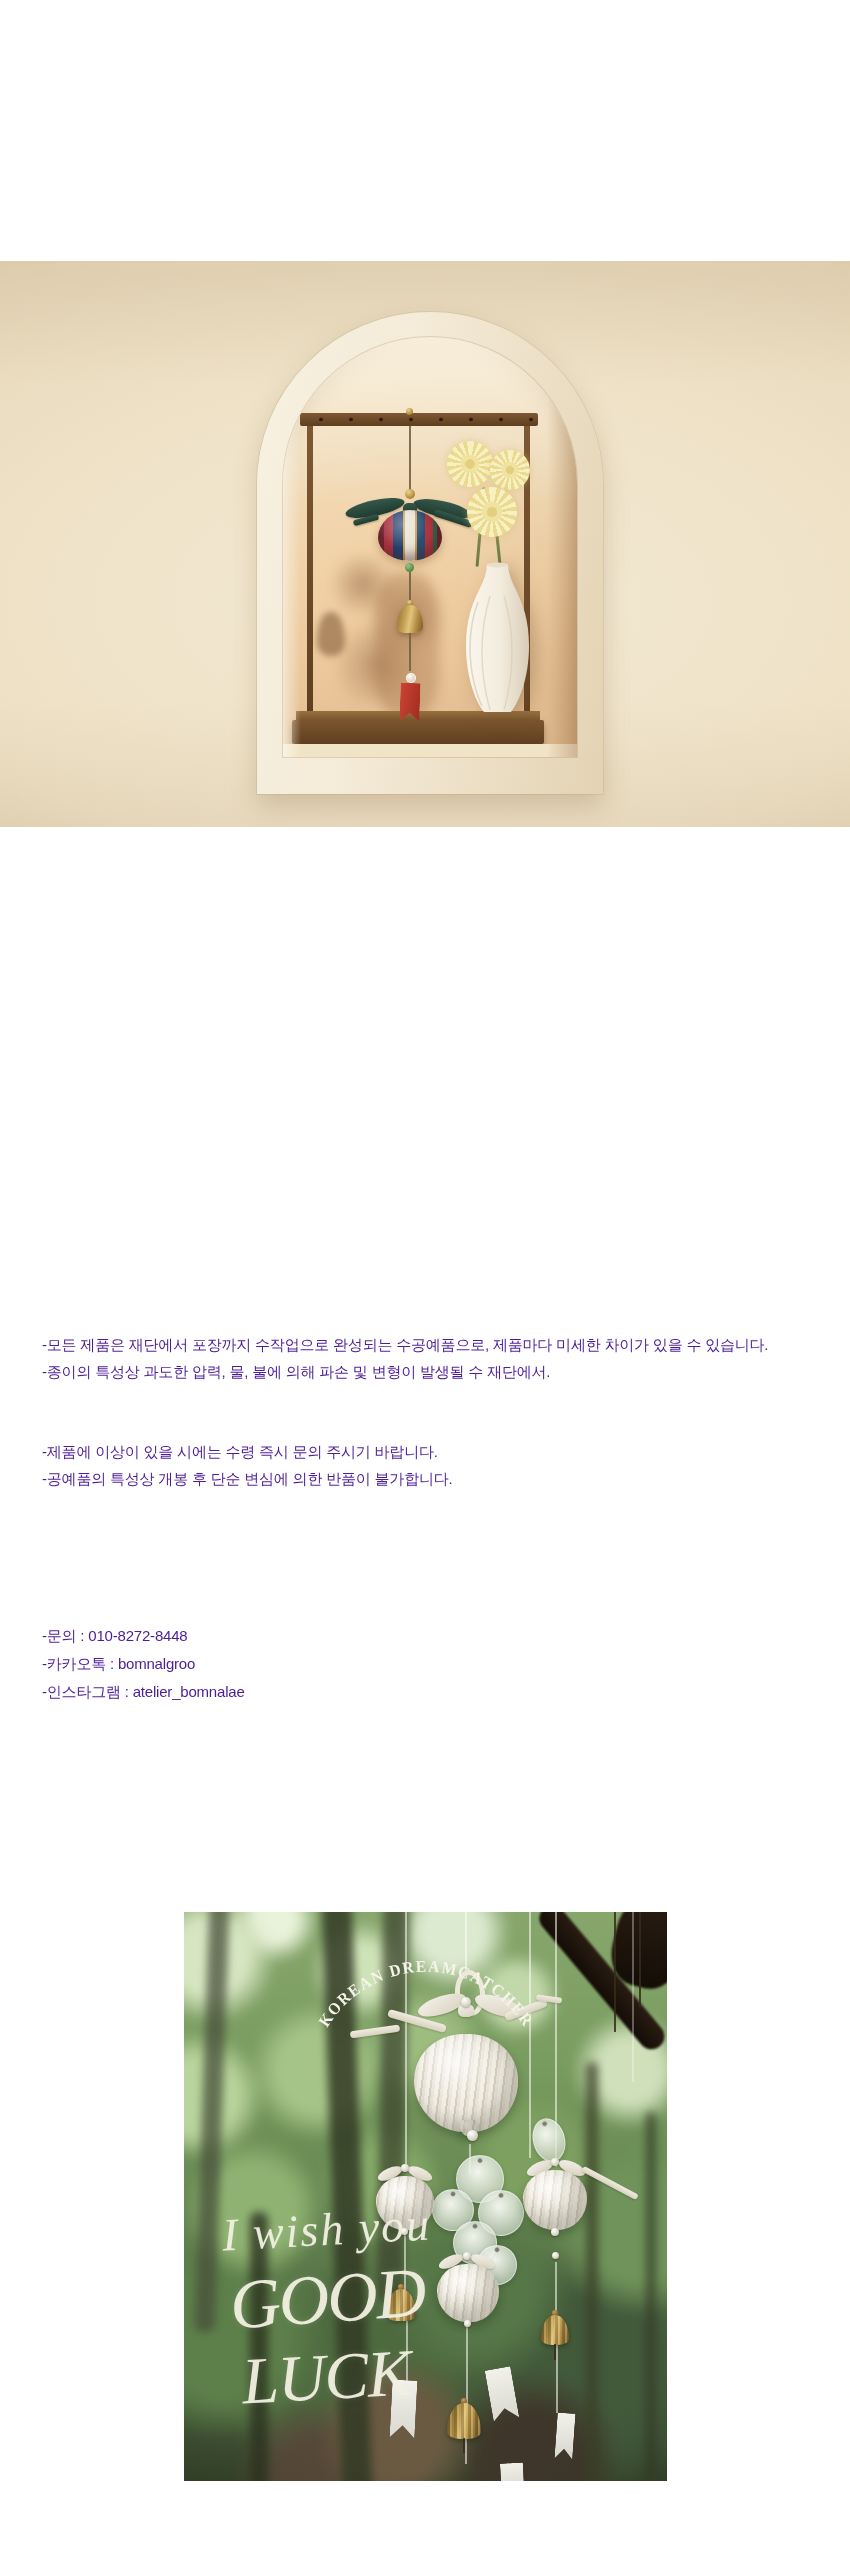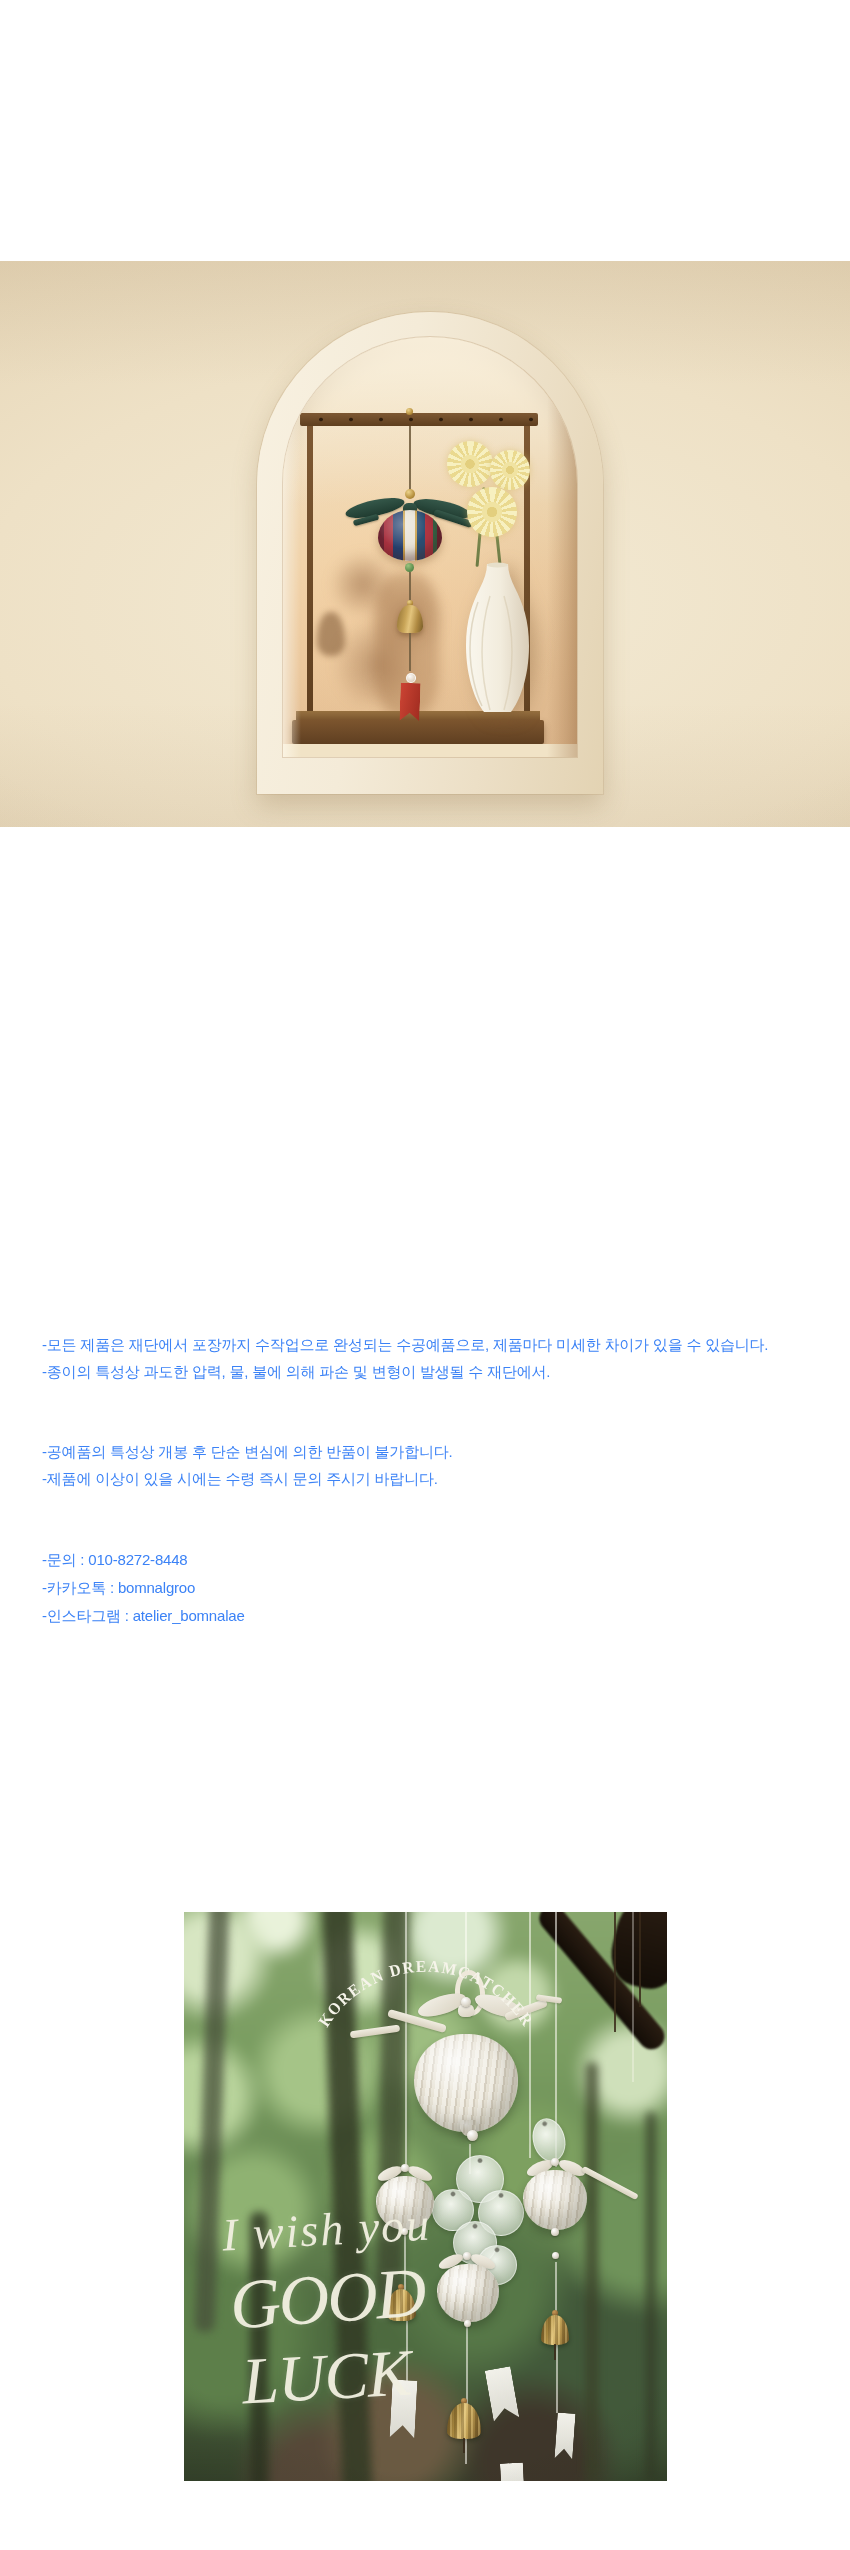--- a/index.html
+++ b/index.html
@@ -67,25 +67,25 @@
   .stem{width:3px;border-radius:2px;background:linear-gradient(180deg,#8a975c,#6d7c45);}
   .flower{border-radius:50%;
     background:radial-gradient(circle,#e3cf7e 0 14%,#f0e3a2 15% 28%,transparent 29%),
       repeating-conic-gradient(#f7f0c0 0deg 11deg,#ead98f 11deg 22deg);
     box-shadow:0 0 7px rgba(210,180,90,.45);}
   .vasewrap{left:181px;top:225px;width:67px;height:156px;filter:drop-shadow(7px 5px 9px rgba(120,85,50,.35));}
 
   
   .notice-title{position:absolute;left:0;top:1180px;width:850px;text-align:center;
     font-size:46px;font-weight:700;letter-spacing:-1px;color:#0d0d0d;line-height:1;margin:0;}
-  .kr-block{position:absolute;left:42px;margin:0;color:#3b82f6;font-size:15px;line-height:27px;letter-spacing:-0.2px;}
+  .kr-block{position:absolute;left:42px;margin:0;color:#4c1d95;font-size:15px;line-height:27px;letter-spacing:-0.2px;}
   .kr-block p{margin:0;}
   .blk-care{top:1331px;}
   .blk-service{top:1438px;}
-  .blk-contact{top:1546px;line-height:28px;}
+  .blk-contact{top:1622px;line-height:28px;}
 
   
   .photo-bottom{position:absolute;left:184px;top:1912px;width:483px;height:569px;overflow:hidden;background:#5f7d4e;}
   .forest{position:absolute;inset:-12px;transform:scale(1.06);filter:blur(5px);
     background-color:#66854f;
     background-image:
       radial-gradient(circle at 10% 12%, #d7e6c2 0 5%, transparent 9%),
       radial-gradient(circle at 22% 6%, #e9f2da 0 3%, transparent 6%),
       radial-gradient(circle at 38% 14%, #cfe3b8 0 4%, transparent 8%),
       radial-gradient(circle at 55% 8%, #dcead0 0 5%, transparent 9%),
@@ -199,22 +199,22 @@
     </div>
   </section>
 
 
   <div class="kr-block blk-care">
     <p>-모든 제품은 재단에서 포장까지 수작업으로 완성되는 수공예품으로, 제품마다 미세한 차이가 있을 수 있습니다.</p>
     <p>-종이의 특성상 과도한 압력, 물, 불에 의해 파손 및 변형이 발생될 수 재단에서.</p>
   </div>
 
   <div class="kr-block blk-service">
+    <p>-제품에 이상이 있을 시에는 수령 즉시 문의 주시기 바랍니다.</p>
     <p>-공예품의 특성상 개봉 후 단순 변심에 의한 반품이 불가합니다.</p>
-    <p>-제품에 이상이 있을 시에는 수령 즉시 문의 주시기 바랍니다.</p>
   </div>
 
   <div class="kr-block blk-contact">
     <p>-문의 : 010-8272-8448</p>
     <p>-카카오톡 : bomnalgroo</p>
     <p>-인스타그램 : atelier_bomnalae</p>
   </div>
 
   <section class="photo-bottom">
     <div class="forest"></div>

